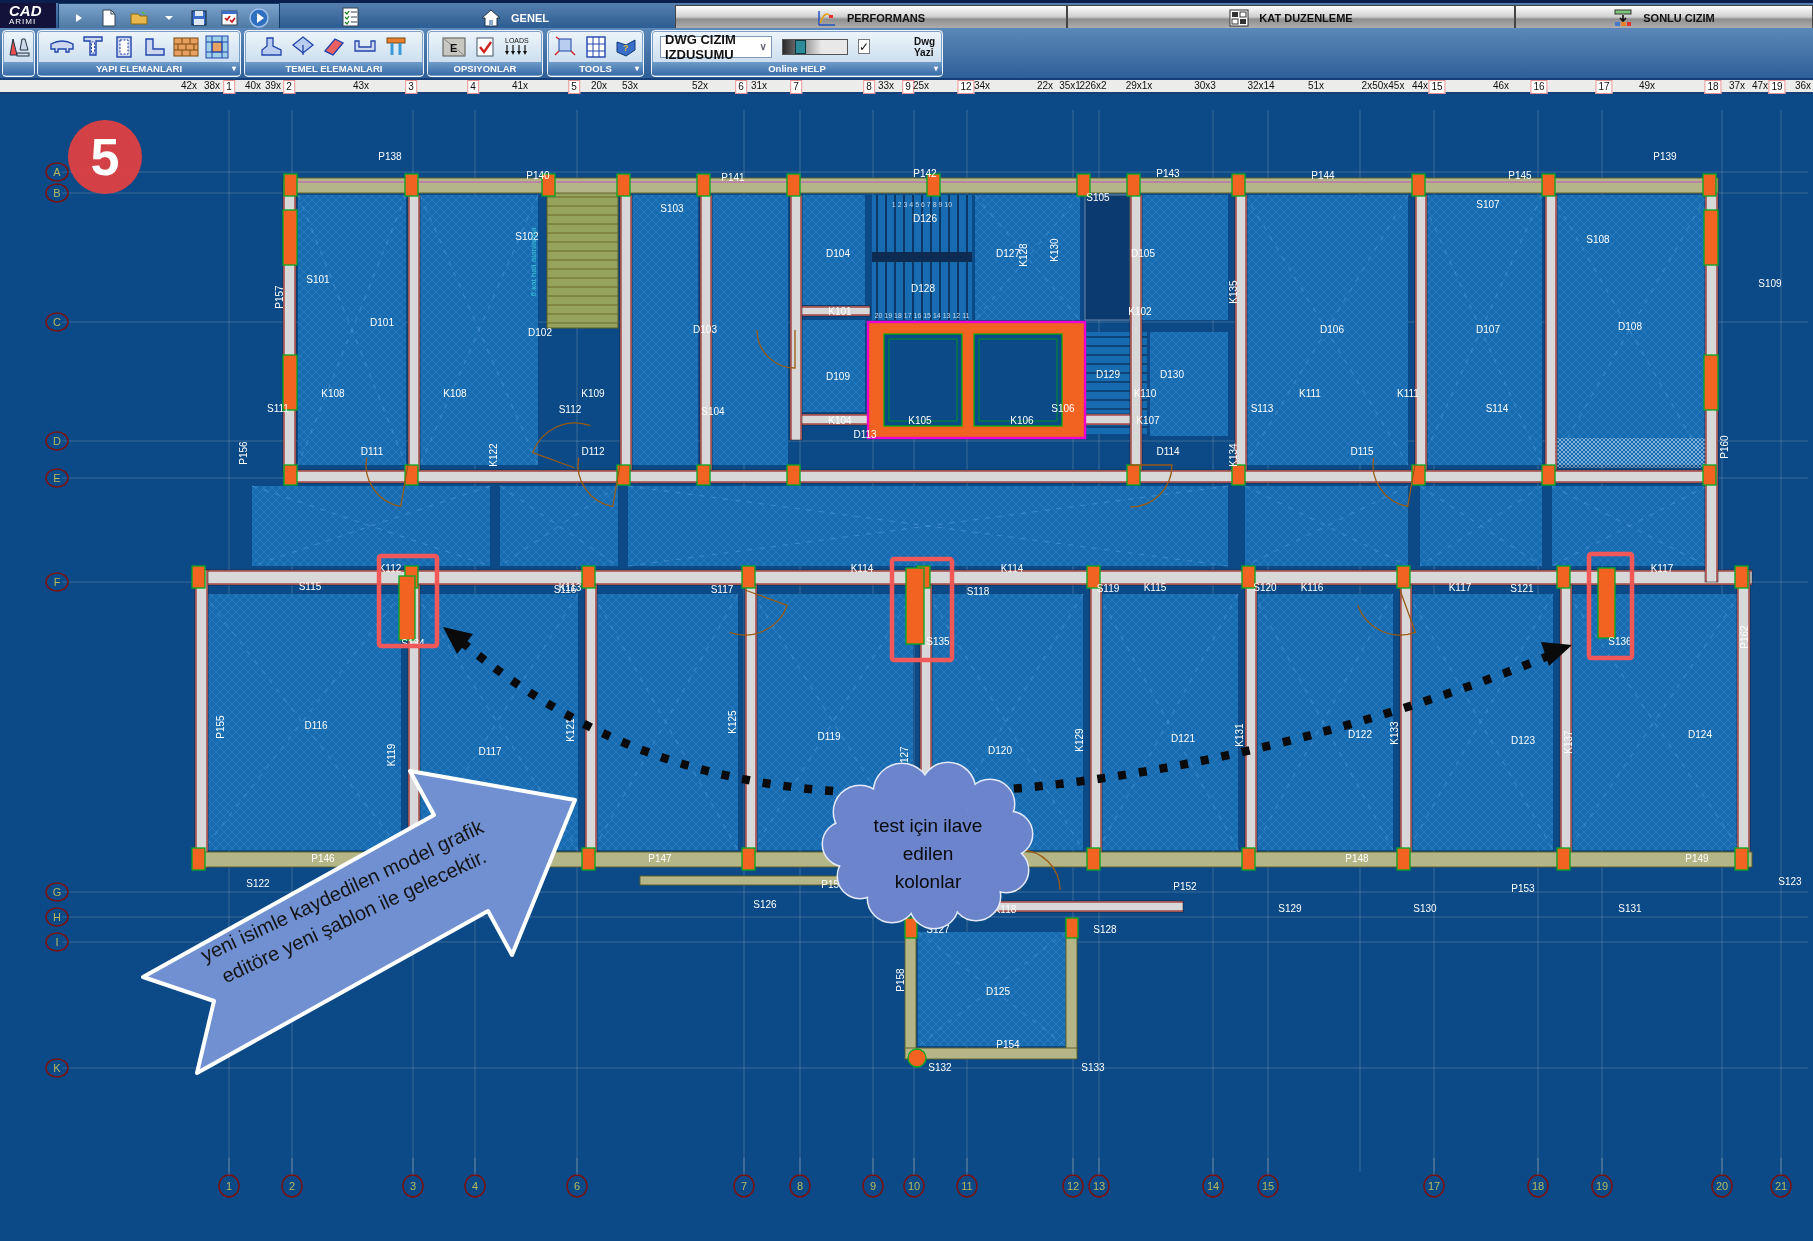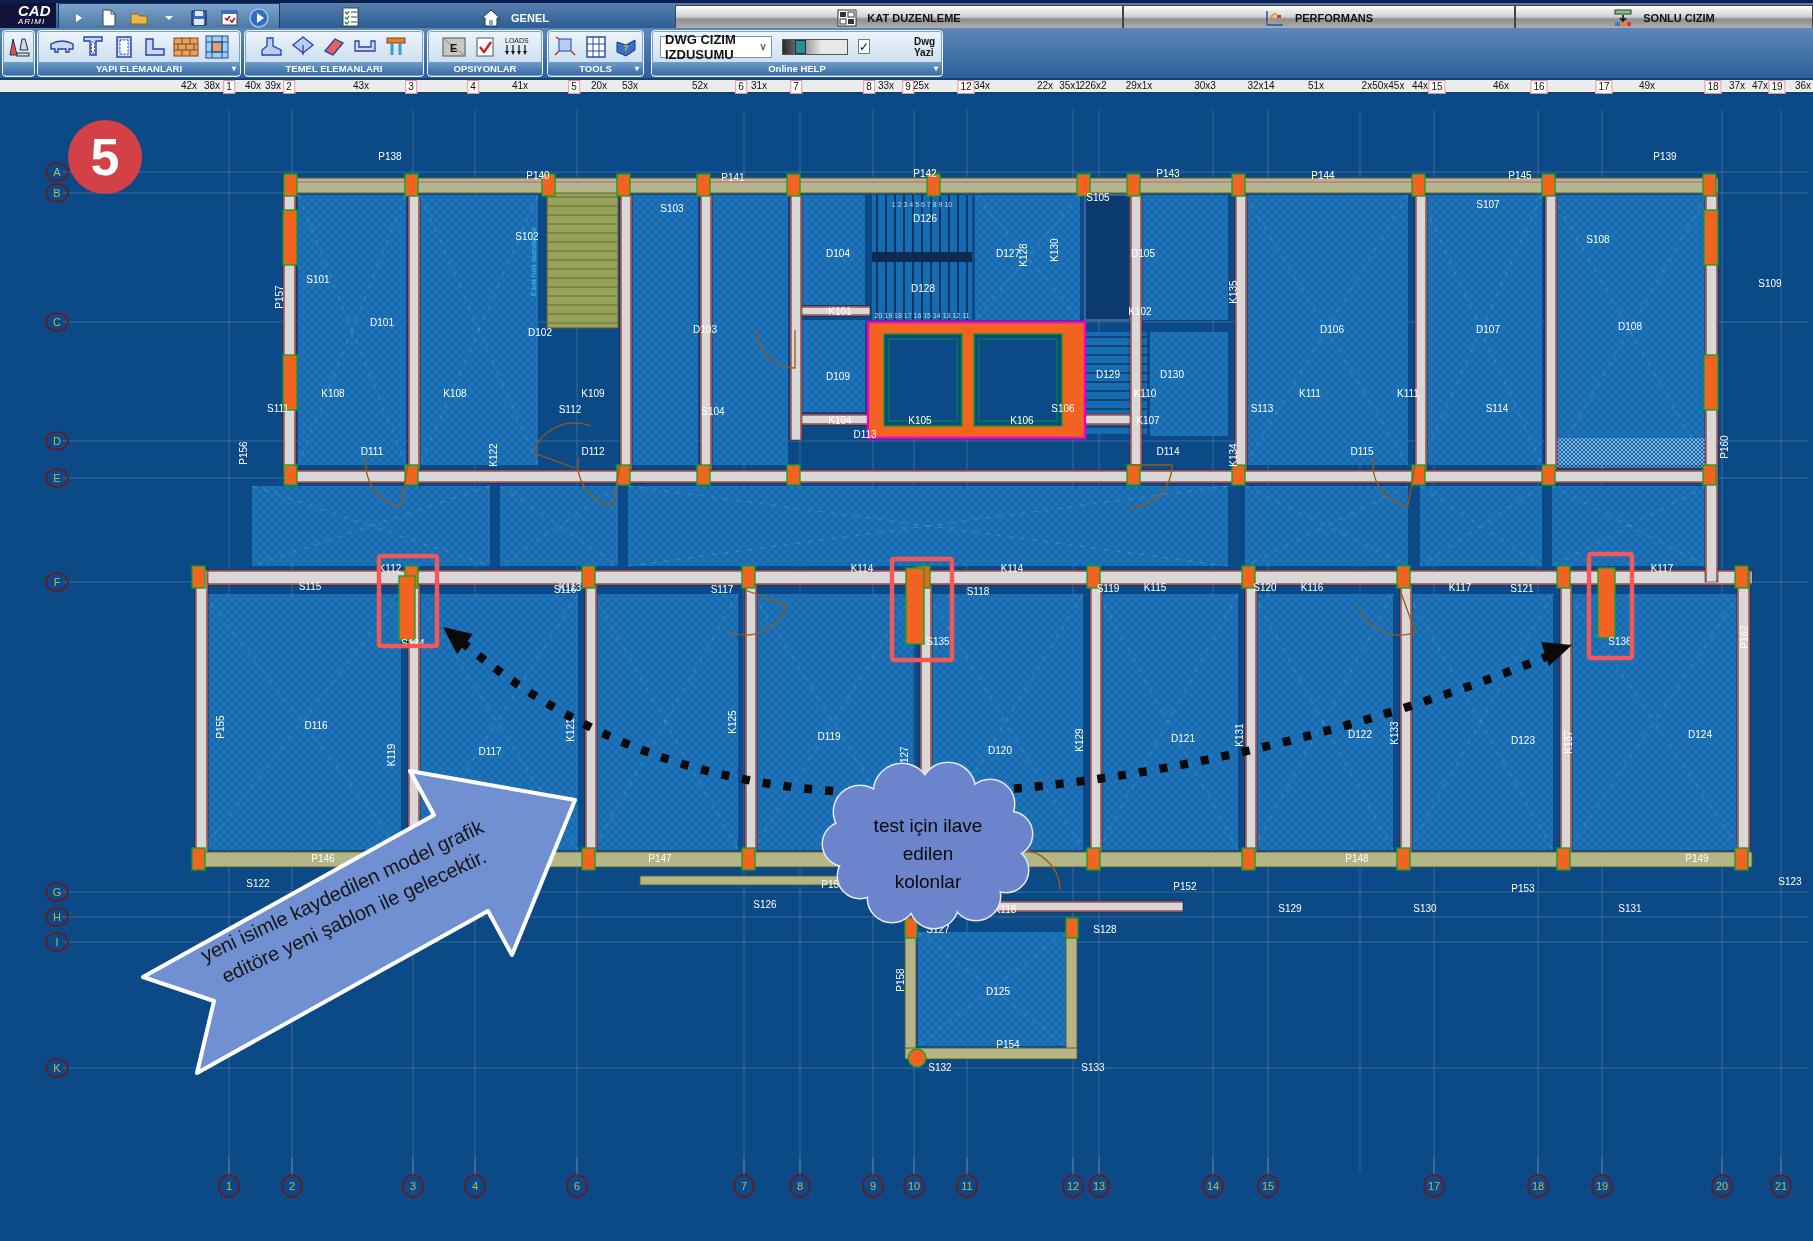--- a/index.html
+++ b/index.html
@@ -1,21 +1,21 @@
 <!DOCTYPE html>
 <html><head>
 <meta charset="utf-8">
 <style>
   html,body{margin:0;padding:0;background:#222;}
   #app{position:relative;width:1813px;height:1241px;overflow:hidden;font-family:"Liberation Sans",sans-serif;}
   
   #titlebar{position:absolute;left:0;top:0;width:1813px;height:28px;background:linear-gradient(#567fae,#2d5d93);border-top:3px solid #0a1f4d;box-sizing:border-box;}
-  #logo{position:absolute;left:0;top:0;width:56px;height:28px;background:#12123a;color:#fff;padding:1px 4px 0 18px;box-sizing:border-box;}
+  #logo{position:absolute;left:0;top:0;width:56px;height:28px;background:#12123a;color:#fff;padding:1px 4px 0 9px;box-sizing:border-box;}
   #logo .l1{font-size:15px;font-weight:bold;font-style:italic;line-height:14px;}
-  #logo .l2{font-size:8px;font-style:italic;line-height:8px;letter-spacing:1px;}
+  #logo .l2{font-size:8px;line-height:8px;letter-spacing:1px;}
   #quick{position:absolute;left:58px;top:0;height:27px;display:flex;align-items:center;background:linear-gradient(#7ca3cc,#47749f);border:1px solid #123a6a;border-radius:0 0 6px 0;padding:0 8px;gap:6px;}
   .qbtn{width:24px;height:22px;display:flex;align-items:center;justify-content:center;cursor:pointer;}
   #tabs{position:absolute;left:355px;top:2px;height:26px;right:0;display:flex;}
   .tab{height:26px;display:flex;align-items:center;justify-content:center;gap:10px;font-size:11px;font-weight:bold;color:#111;background:linear-gradient(#ffffff,#cfcfcf 45%,#8f8f8f 55%,#b5b5b5);border:1px solid #444;box-sizing:border-box;}
   .tab.active{background:transparent;border:none;color:#fff;}
   .tab .ticon{width:20px;height:18px;display:flex;align-items:center;justify-content:center;}
   
   #ribbon{position:absolute;left:0;top:28px;width:1813px;height:50px;background:linear-gradient(#5b88b8,#2f5f99);}
   .group{position:absolute;top:2px;height:45px;border:1px solid #eef4fa;border-radius:4px;background:linear-gradient(#eef5fb,#bdd5ea);box-shadow:inset 0 0 0 1px #7aa0c8;overflow:hidden;}
   .gicons{height:31px;display:flex;align-items:center;justify-content:center;gap:5px;padding:0 4px;}
@@ -102,42 +102,42 @@
     <div id="tabs">
       <div class="tab active" style="width:320px">
         <span class="ticon">
             <svg width="20" height="18">
               <path d="M10 1 L19 9 H16 V17 H4 V9 H1 Z" fill="#fff" stroke="#234" stroke-width="1"></path>
               <rect x="8" y="11" width="4" height="6" fill="#88a8c8"></rect>
             </svg>
           </span>
         <span>GENEL</span>
       </div>
+      <div class="tab" style="width:392px">
+        <span class="ticon">
+            <svg width="20" height="18">
+              <path d="M2 16 V2" stroke="#2050c0" stroke-width="1.5"></path>
+              <path d="M2 16 H18" stroke="#2050c0" stroke-width="1.5"></path>
+              <path d="M3 14 C7 4 10 4 12 6" stroke="#e8a010" stroke-width="1.6" fill="none"></path>
+              <path d="M12 6 h4 v3 h-4 z" fill="#e83030"></path>
+            </svg>
+          </span>
+        <span>PERFORMANS</span>
+      </div>
       <div class="tab" style="width:448px">
         <span class="ticon">
             <svg width="20" height="18">
               <rect x="1" y="1" width="18" height="16" fill="#fff" stroke="#333"></rect>
               <rect x="3" y="3" width="6" height="5" fill="#333"></rect>
               <rect x="11" y="3" width="6" height="5" fill="#fff" stroke="#333"></rect>
               <rect x="3" y="10" width="6" height="5" fill="#fff" stroke="#333"></rect>
               <rect x="11" y="10" width="6" height="5" fill="#333"></rect>
             </svg>
           </span>
         <span>KAT DUZENLEME</span>
-      </div>
-      <div class="tab" style="width:392px">
-        <span class="ticon">
-            <svg width="20" height="18">
-              <path d="M2 16 V2" stroke="#2050c0" stroke-width="1.5"></path>
-              <path d="M2 16 H18" stroke="#2050c0" stroke-width="1.5"></path>
-              <path d="M3 14 C7 4 10 4 12 6" stroke="#e8a010" stroke-width="1.6" fill="none"></path>
-              <path d="M12 6 h4 v3 h-4 z" fill="#e83030"></path>
-            </svg>
-          </span>
-        <span>PERFORMANS</span>
       </div>
       <div class="tab" style="flex:1">
         <span class="ticon">
             <svg width="20" height="20">
               <rect x="2" y="2" width="16" height="4" fill="#7ec87e" stroke="#333"></rect>
               <path d="M10 7 v6 M7 10 l3 3 l3 -3" stroke="#111" stroke-width="1.6" fill="none"></path>
               <rect x="2" y="14" width="5" height="4" fill="#4878c8"></rect>
               <rect x="8" y="14" width="5" height="4" fill="#e88030"></rect>
               <rect x="14" y="14" width="4" height="4" fill="#e83030"></rect>
             </svg>

